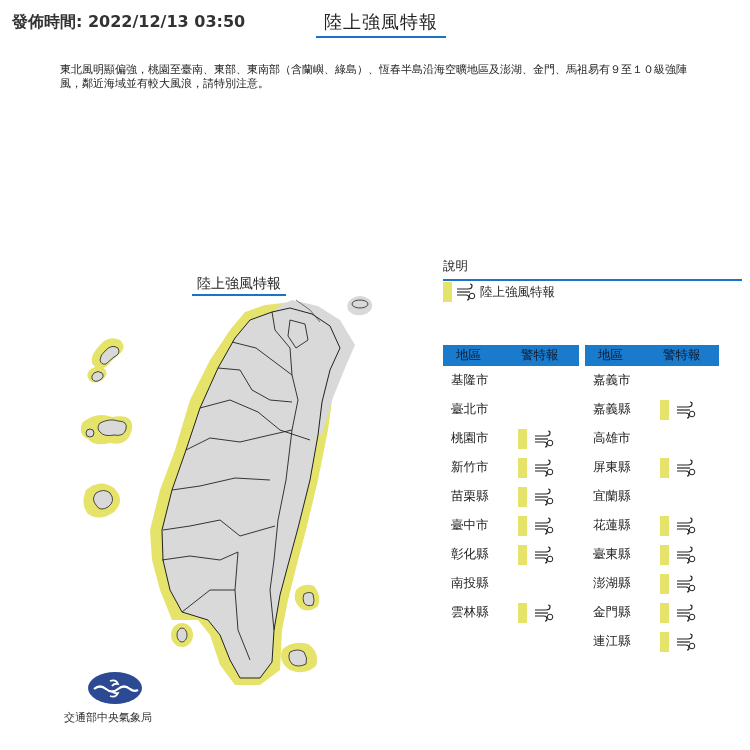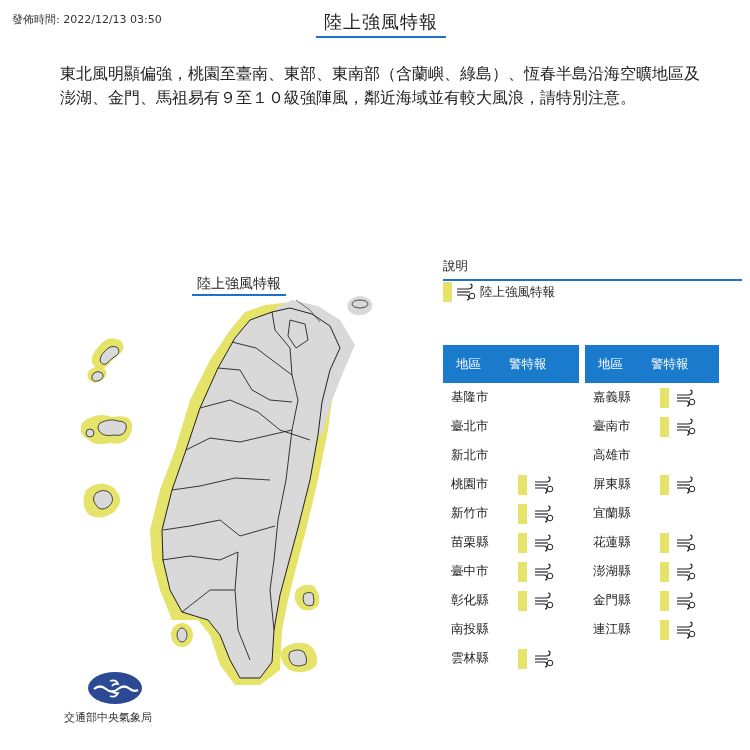--- a/index.html
+++ b/index.html
@@ -1,37 +1,37 @@
 <!DOCTYPE html>
 <html><head>
 <meta charset="utf-8">
 <style>
   html, body { margin:0; padding:0; background:#fff; }
   body { width:750px; height:750px; position:relative; overflow:hidden;
          font-family:"DejaVu Sans","Liberation Sans",sans-serif; color:#222; }
-  .issued { position:absolute; left:12px; top:12px; font-size:11px; color:#333; }
+  .issued { position:absolute; left:12px; top:12px; font-size:16px; color:#333;font-weight:bold; }
   .main-title { position:absolute; left:316px; top:10px; font-size:18px; color:#222;
                 padding:0 8px 2px 8px; border-bottom:2px solid #1a73c8; letter-spacing:1px; }
-  .desc { position:absolute; left:60px; top:62px; width:640px; font-size:16px; line-height:24px; color:#222; }
+  .desc { position:absolute; left:60px; top:62px; width:640px; font-size:11px; line-height:14px; color:#222;font-family:Liberation Serif, serif; }
 
   .map-title { position:absolute; left:192px; top:275px; font-size:14px; color:#222;
                padding:0 5px 1px 5px; border-bottom:2px solid #1a73c8; }
   .map { position:absolute; left:60px; top:290px; width:340px; height:400px; }
   .logo { position:absolute; left:88px; top:672px; width:54px; height:32px; }
   .logo-text { position:absolute; left:64px; top:710px; font-size:11px; color:#333; }
 
   .legend-title { position:absolute; left:443px; top:258px; font-size:12.5px; color:#222;
                   width:299px; border-bottom:2px solid #1a73c8; padding-bottom:4px; }
   .legend-item { position:absolute; left:443px; top:282px; display:flex; align-items:center; gap:4px; font-size:12.5px; }
   .swatch { width:9px; height:20px; background:#e6e36a; display:inline-block; }
   .wind { width:20px; height:18px; display:inline-block; }
 
   .tbl { position:absolute; top:345px; width:136px; }
   .tbl.left { left:443px; } .tbl.right { left:585px; width:134px; }
-  .thead { background:#1a7bcd; color:#ffffff; height:38px; display:flex; font-size:12.5px; align-items:center; }
+  .thead { background:#1a7bcd; color:#0f172a; height:21px; display:flex; font-size:12.5px; align-items:center;gap:12px; }
   .thead .c1 { width:56px; padding-left:13px; box-sizing:border-box; }
   .thead .c2 { padding-left:10px; }
   .row { height:29px; display:flex; align-items:center; font-size:12.5px; }
   .row .name { width:75px; padding-left:8px; box-sizing:border-box; }
   .row .alert { display:flex; align-items:center; gap:7px; }
   .tbody { }
 </style>
 </head>
 <body>
 
@@ -122,23 +122,20 @@
     <span class="c2">警特報</span>
   </div>
   <div class="tbody" id="tbody-left">
       <div class="row">
         <span class="name">基隆市</span>
       </div>
       <div class="row">
         <span class="name">臺北市</span>
       </div>
       <div class="row">
-        <span class="name">新北市</span>
-      </div>
-      <div class="row">
         <span class="name">桃園市</span>
         <span class="alert">
           <span class="swatch"></span>
           <svg class="wind" viewBox="0 0 20 18">
             <path d="M1 6 H12 q4 0 4-3 q0-2-2-2" fill="none" stroke="#222" stroke-width="1.2"></path>
             <path d="M1 9 H14" fill="none" stroke="#222" stroke-width="1.2"></path>
             <path d="M1 12 H10 q3 0 3 3 q0 2-2 2" fill="none" stroke="#222" stroke-width="1.2"></path>
             <circle cx="16" cy="13" r="2.8" fill="none" stroke="#222" stroke-width="1"></circle>
           </svg>
         </span>
@@ -209,63 +206,66 @@
     </div>
 </div>
 
 <div class="tbl right">
   <div class="thead">
     <span class="c1">地區</span>
     <span class="c2">警特報</span>
   </div>
   <div class="tbody" id="tbody-right">
       <div class="row">
+        <span class="name">嘉義市</span>
+      </div>
+      <div class="row">
         <span class="name">嘉義縣</span>
         <span class="alert">
           <span class="swatch"></span>
           <svg class="wind" viewBox="0 0 20 18">
             <path d="M1 6 H12 q4 0 4-3 q0-2-2-2" fill="none" stroke="#222" stroke-width="1.2"></path>
             <path d="M1 9 H14" fill="none" stroke="#222" stroke-width="1.2"></path>
             <path d="M1 12 H10 q3 0 3 3 q0 2-2 2" fill="none" stroke="#222" stroke-width="1.2"></path>
             <circle cx="16" cy="13" r="2.8" fill="none" stroke="#222" stroke-width="1"></circle>
           </svg>
         </span>
       </div>
       <div class="row">
-        <span class="name">臺南市</span>
-        <span class="alert">
-          <span class="swatch"></span>
-          <svg class="wind" viewBox="0 0 20 18">
-            <path d="M1 6 H12 q4 0 4-3 q0-2-2-2" fill="none" stroke="#222" stroke-width="1.2"></path>
-            <path d="M1 9 H14" fill="none" stroke="#222" stroke-width="1.2"></path>
-            <path d="M1 12 H10 q3 0 3 3 q0 2-2 2" fill="none" stroke="#222" stroke-width="1.2"></path>
-            <circle cx="16" cy="13" r="2.8" fill="none" stroke="#222" stroke-width="1"></circle>
-          </svg>
-        </span>
-      </div>
-      <div class="row">
         <span class="name">高雄市</span>
       </div>
       <div class="row">
         <span class="name">屏東縣</span>
         <span class="alert">
           <span class="swatch"></span>
           <svg class="wind" viewBox="0 0 20 18">
             <path d="M1 6 H12 q4 0 4-3 q0-2-2-2" fill="none" stroke="#222" stroke-width="1.2"></path>
             <path d="M1 9 H14" fill="none" stroke="#222" stroke-width="1.2"></path>
             <path d="M1 12 H10 q3 0 3 3 q0 2-2 2" fill="none" stroke="#222" stroke-width="1.2"></path>
             <circle cx="16" cy="13" r="2.8" fill="none" stroke="#222" stroke-width="1"></circle>
           </svg>
         </span>
       </div>
       <div class="row">
         <span class="name">宜蘭縣</span>
       </div>
       <div class="row">
         <span class="name">花蓮縣</span>
+        <span class="alert">
+          <span class="swatch"></span>
+          <svg class="wind" viewBox="0 0 20 18">
+            <path d="M1 6 H12 q4 0 4-3 q0-2-2-2" fill="none" stroke="#222" stroke-width="1.2"></path>
+            <path d="M1 9 H14" fill="none" stroke="#222" stroke-width="1.2"></path>
+            <path d="M1 12 H10 q3 0 3 3 q0 2-2 2" fill="none" stroke="#222" stroke-width="1.2"></path>
+            <circle cx="16" cy="13" r="2.8" fill="none" stroke="#222" stroke-width="1"></circle>
+          </svg>
+        </span>
+      </div>
+      <div class="row">
+        <span class="name">臺東縣</span>
         <span class="alert">
           <span class="swatch"></span>
           <svg class="wind" viewBox="0 0 20 18">
             <path d="M1 6 H12 q4 0 4-3 q0-2-2-2" fill="none" stroke="#222" stroke-width="1.2"></path>
             <path d="M1 9 H14" fill="none" stroke="#222" stroke-width="1.2"></path>
             <path d="M1 12 H10 q3 0 3 3 q0 2-2 2" fill="none" stroke="#222" stroke-width="1.2"></path>
             <circle cx="16" cy="13" r="2.8" fill="none" stroke="#222" stroke-width="1"></circle>
           </svg>
         </span>
       </div>

